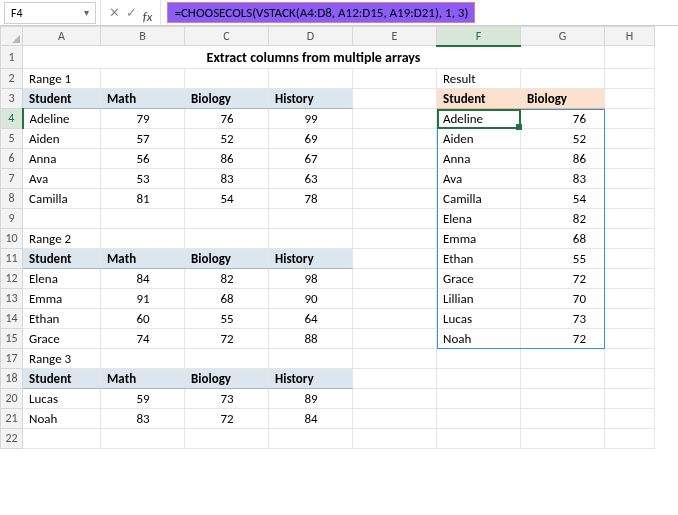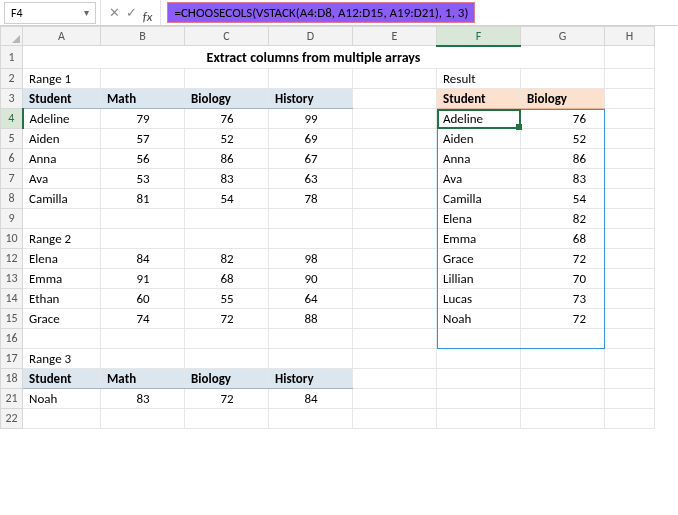--- a/index.html
+++ b/index.html
@@ -293,20 +293,31 @@
     <td class="cell italic">Range 2</td>
     <td class="cell"></td>
     <td class="cell"></td>
     <td class="cell"></td>
     <td class="cell"></td>
     <td class="cell">Emma</td>
     <td class="cell num">68</td>
     <td class="cell"></td>
   </tr>
 
+  <tr>
+          <th class="rowhdr">11</th>
+    <td class="cell hdr-blue">Student</td>
+    <td class="cell hdr-blue">Math</td>
+    <td class="cell hdr-blue">Biology</td>
+    <td class="cell hdr-blue">History</td>
+    <td class="cell"></td>
+    <td class="cell">Ethan</td>
+    <td class="cell num">55</td>
+    <td class="cell"></td>
+  </tr>
 
   <tr>
           <th class="rowhdr">12</th>
     <td class="cell">Elena</td>
     <td class="cell center-num">84</td>
     <td class="cell center-num">82</td>
     <td class="cell center-num">98</td>
     <td class="cell"></td>
     <td class="cell">Grace</td>
     <td class="cell num">72</td>
@@ -339,31 +350,20 @@
     <td class="cell">Grace</td>
     <td class="cell center-num">74</td>
     <td class="cell center-num">72</td>
     <td class="cell center-num">88</td>
     <td class="cell"></td>
     <td class="cell" id="cell-F15">Noah</td>
     <td class="cell num" id="cell-G15">72</td>
     <td class="cell"></td>
   </tr>
 
-  <tr>
-          <th class="rowhdr">16</th>
-    <td class="cell"></td>
-          <td class="cell"></td>
-          <td class="cell"></td>
-          <td class="cell"></td>
-          <td class="cell"></td>
-          <td class="cell"></td>
-          <td class="cell"></td>
-          <td class="cell"></td>
-  </tr>
 
   <tr>
           <th class="rowhdr">17</th>
     <td class="cell italic">Range 3</td>
     <td class="cell"></td>
           <td class="cell"></td>
           <td class="cell"></td>
           <td class="cell"></td>
           <td class="cell"></td>
           <td class="cell"></td>
@@ -376,20 +376,31 @@
     <td class="cell hdr-blue">Math</td>
     <td class="cell hdr-blue">Biology</td>
     <td class="cell hdr-blue">History</td>
     <td class="cell"></td>
           <td class="cell"></td>
           <td class="cell"></td>
           <td class="cell"></td>
   </tr>
 
   <tr>
+          <th class="rowhdr">20</th>
+    <td class="cell">Lucas</td>
+    <td class="cell center-num">59</td>
+    <td class="cell center-num">73</td>
+    <td class="cell center-num">89</td>
+    <td class="cell"></td>
+          <td class="cell"></td>
+          <td class="cell"></td>
+          <td class="cell"></td>
+  </tr>
+  <tr>
           <th class="rowhdr">21</th>
     <td class="cell">Noah</td>
     <td class="cell center-num">83</td>
     <td class="cell center-num">72</td>
     <td class="cell center-num">84</td>
     <td class="cell"></td>
           <td class="cell"></td>
           <td class="cell"></td>
           <td class="cell"></td>
   </tr>

